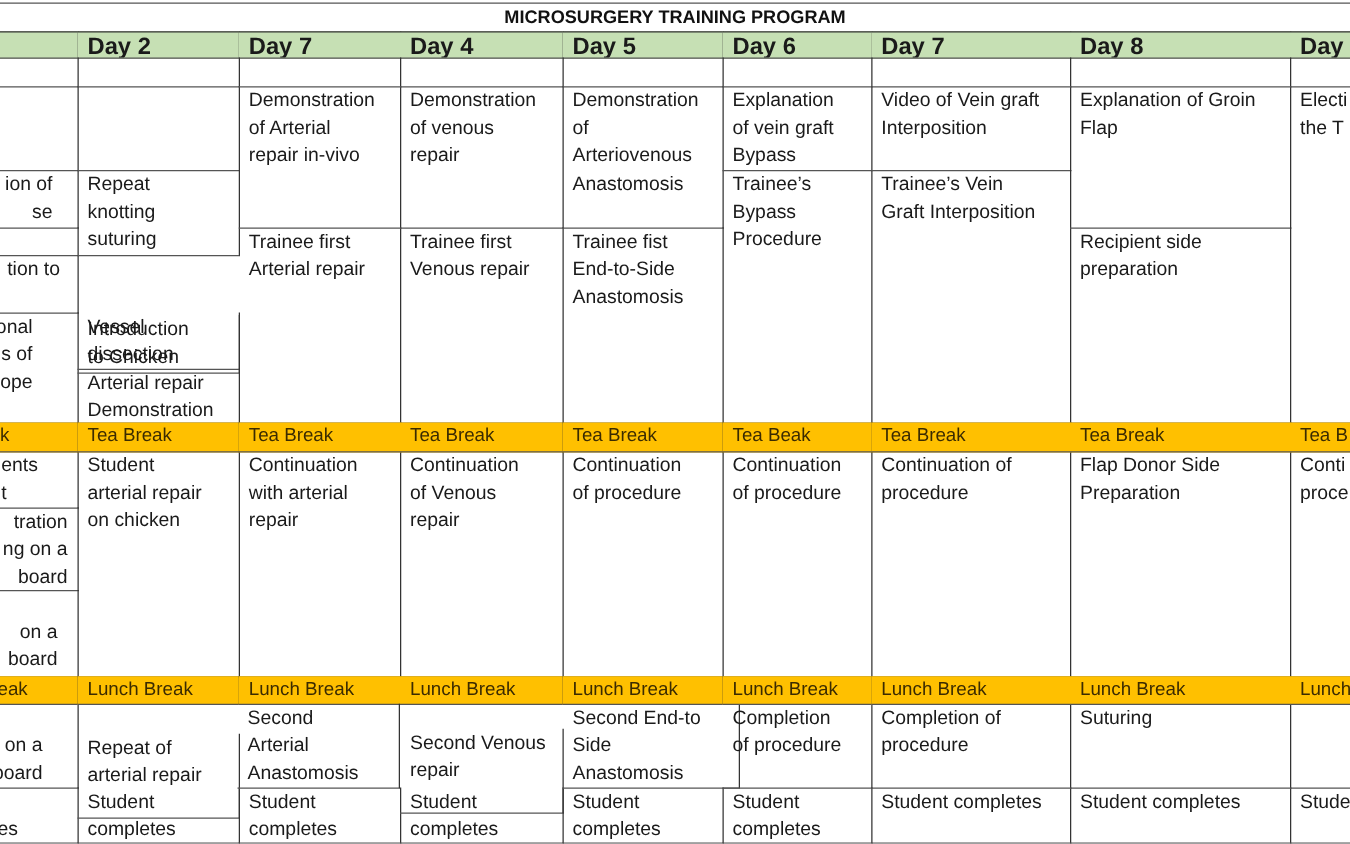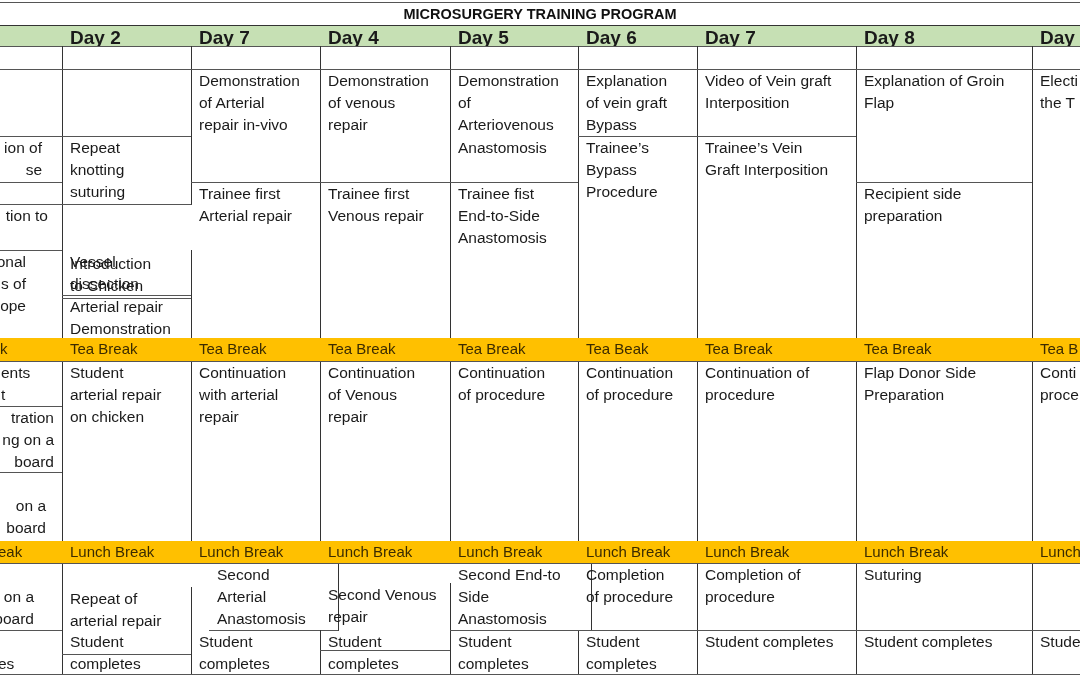--- a/index.html
+++ b/index.html
@@ -82,21 +82,21 @@
 <div class="cell" style="left:191px;top:69px;width:130px;height:114px;">Demonstration
 of Arterial
 repair in-vivo</div>
 <div class="cell" style="left:191px;top:182px;width:130px;height:157px;">Trainee first
 Arterial repair</div>
 <div class="cell brk" style="left:191px;top:338px;width:130px;height:24px;">Tea Break</div>
 <div class="cell" style="left:191px;top:361px;width:130px;height:181px;">Continuation
 with arterial
 repair</div>
 <div class="cell brk" style="left:191px;top:541px;width:130px;height:23px;">Lunch Break</div>
-<div class="cell" style="left:209px;top:563px;width:130px;height:68px;">Second
+<div class="cell" style="left:190px;top:563px;width:130px;height:68px;">Second
 Arterial
 Anastomosis</div>
 <div class="cell" style="left:191px;top:630px;width:130px;height:45px;">Student
 completes</div>
 
 <div class="cell" style="left:320px;top:46px;width:131px;height:24px;"></div>
 <div class="cell" style="left:320px;top:69px;width:131px;height:114px;">Demonstration
 of venous
 repair</div>
 <div class="cell" style="left:320px;top:182px;width:131px;height:157px;">Trainee first

